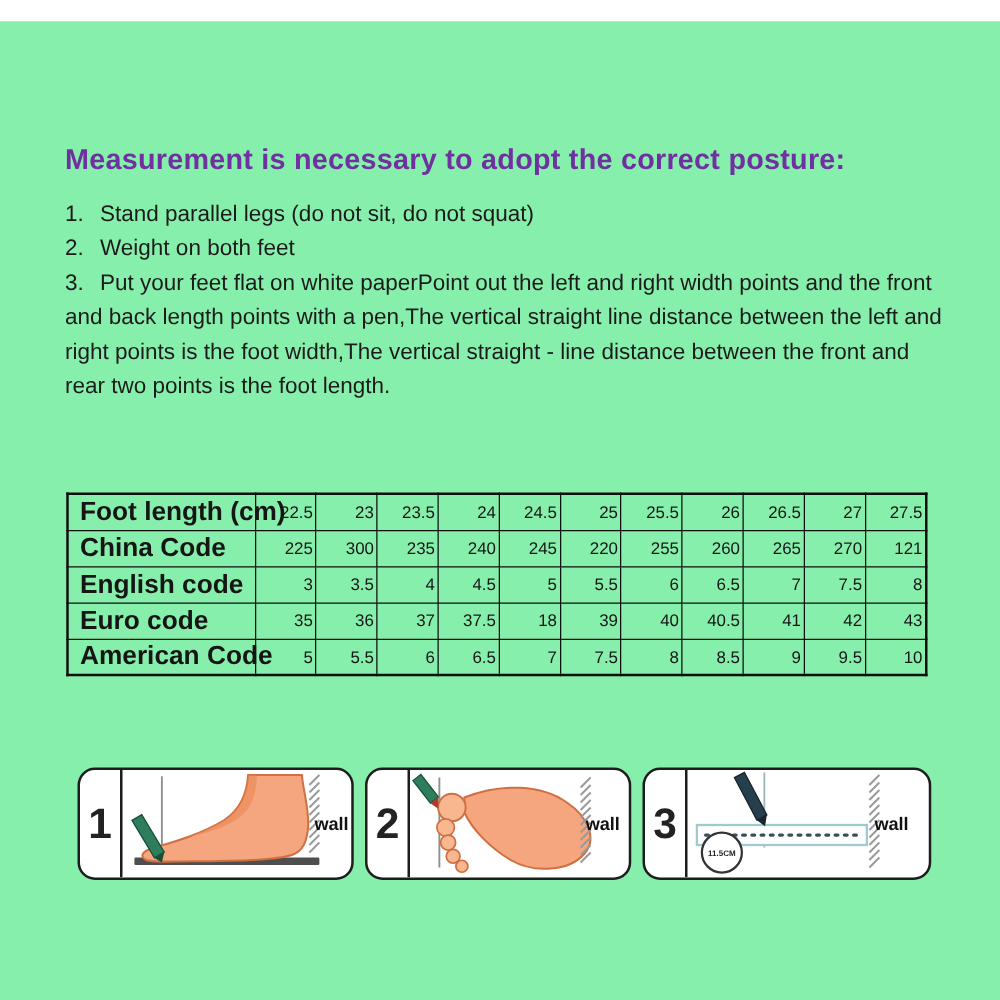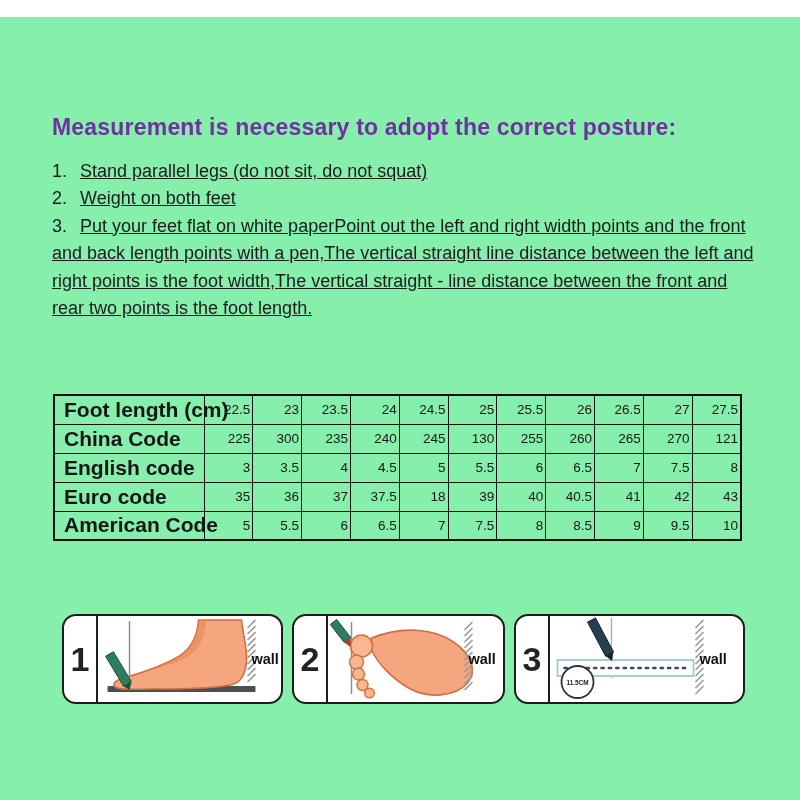--- a/index.html
+++ b/index.html
@@ -10,21 +10,21 @@
     background: #86efac; overflow: hidden; margin: 17px auto;
   }
   .h1 {
     position: absolute; left: 52px; top: 97px; width: 710px;
     font-size: 23px; font-weight: bold; color: #7030A0; letter-spacing: 0.2px;
   }
   .instructions {
     position: absolute; left: 52px; top: 141px; width: 712px;
     font-size: 18px; color: #1b1b1b; line-height: 27.4px;
   }
-  .instr { margin: 0; text-decoration: underline; }
+  .instr { margin: 0; }
   .inum { display: inline-block; min-width: 28px; }
   .h2 {
     position: absolute; left: 52px; top: 322px;
     font-size: 22px; font-weight: bold; color: #7030A0;
   }
   table.size-table {
     position: absolute; left: 53px; top: 377px; width: 689px;
     border-collapse: collapse; table-layout: fixed;
     border: 2px solid #0f0f0f;
   }
@@ -86,21 +86,21 @@
           <td>27</td>
           <td>27.5</td>
         </tr>
         <tr>
           <td class="rowlabel">China Code</td>
           <td>225</td>
           <td>300</td>
           <td>235</td>
           <td>240</td>
           <td>245</td>
-          <td>130</td>
+          <td>220</td>
           <td>255</td>
           <td>260</td>
           <td>265</td>
           <td>270</td>
           <td>121</td>
         </tr>
         <tr>
           <td class="rowlabel">English code</td>
           <td>3</td>
           <td>3.5</td>

